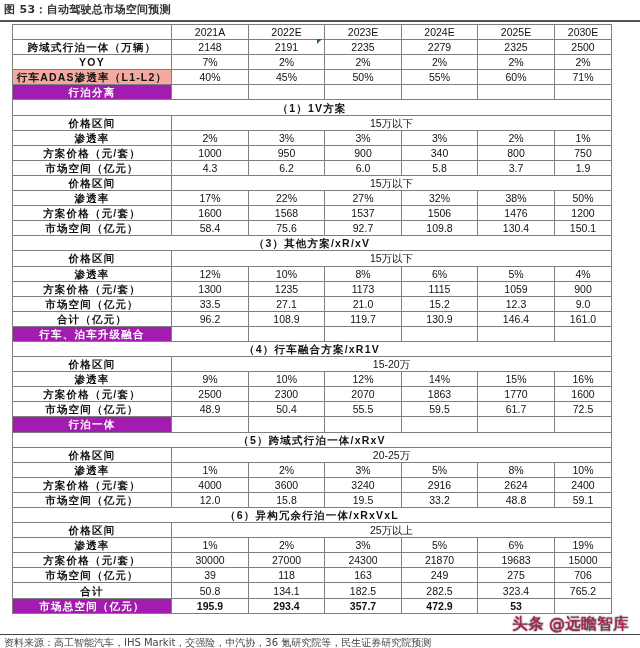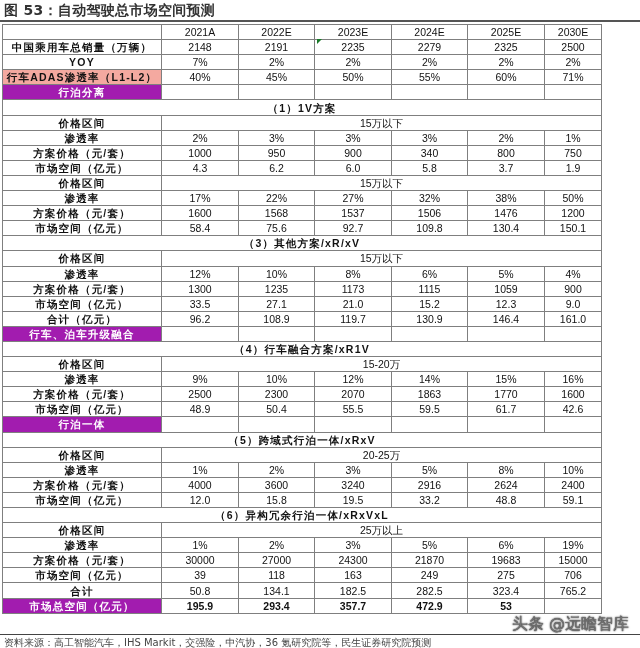--- a/index.html
+++ b/index.html
@@ -1,35 +1,35 @@
 <!DOCTYPE html>
 <html><head>
 <meta charset="utf-8">
 <style>
   html, body { margin: 0; padding: 0; background: #ffffff; }
   body { width: 640px; height: 648px; position: relative; overflow: hidden;
          font-family: "DejaVu Sans", "Liberation Sans", sans-serif; color: #111; }
-  .title { position: absolute; left: 4px; top: 2px; font-size: 14px; font-weight: bold;
+  .title { position: absolute; left: 4px; top: 2px; font-size: 11px; font-weight: bold;
            color: #333; letter-spacing: 0.3px; }
   .title-rule { position: absolute; left: 0; top: 20px; width: 640px; height: 2px; background: #555; }
-  table.grid { position: absolute; left: 2px; top: 24px; border-collapse: collapse;
+  table.grid { position: absolute; left: 12px; top: 24px; border-collapse: collapse;
                table-layout: fixed; width: 599px; }
   table.grid td { border: 1px solid #7f7f7f; height: 14.1px; padding: 0; font-size: 10.5px;
                   text-align: center; vertical-align: middle; white-space: nowrap; overflow: hidden;
                   line-height: 14px; font-family: "Liberation Sans", sans-serif; }
   td.lbl { font-family: "DejaVu Serif", "Liberation Serif", serif; font-weight: bold; font-size: 10px; letter-spacing: 1.2px; }
   td.lbl-left { text-align: left; padding-left: 10px; }
   td.pink { background: #f4a9a0; }
   td.red { background: #a21caf; color: #fff; }
   td.bold { font-weight: bold; margin-left: 29px; }
   td.range { text-align: left; padding-left: 52px; font-size: 10px; }
   .footer-rule { position: absolute; left: 0; top: 634px; width: 640px; height: 1px; background: #444; }
   .footer { position: absolute; left: 4px; top: 636px; font-size: 10px; color: #444;
             font-family: "DejaVu Sans", sans-serif; }
-  .watermark { position: absolute; left: 512px; top: 614px; font-size: 16px; color: #737373;
+  .watermark { position: absolute; left: 512px; top: 614px; font-size: 16px; color: #be185d;
                text-shadow: 0 0 2px #333, 0 0 1px #333; font-family: "DejaVu Sans", sans-serif; }
   .marker { position: absolute; left: 317px; top: 39px; width: 0; height: 0;
             border-left: 5px solid #1a7a2a; border-bottom: 5px solid transparent; }
 </style>
 </head>
 <body>
 
 <div class="title">图 53：自动驾驶总市场空间预测</div>
 <div class="title-rule"></div>
 
@@ -47,21 +47,21 @@
       <tr>
         <td></td>
         <td>2021A</td>
         <td>2022E</td>
         <td>2023E</td>
         <td>2024E</td>
         <td>2025E</td>
         <td>2030E</td>
       </tr>
       <tr>
-        <td class="lbl ">中国乘用车总销量（万辆）</td>
+        <td class="lbl ">跨域式行泊一体（万辆）</td>
         <td>2148</td>
         <td>2191</td>
         <td>2235</td>
         <td>2279</td>
         <td>2325</td>
         <td>2500</td>
       </tr>
       <tr>
         <td class="lbl ">YOY</td>
         <td>7%</td>
@@ -231,21 +231,21 @@
         <td>1770</td>
         <td>1600</td>
       </tr>
       <tr>
         <td class="lbl">市场空间（亿元）</td>
         <td>48.9</td>
         <td>50.4</td>
         <td>55.5</td>
         <td>59.5</td>
         <td>61.7</td>
-        <td>42.6</td>
+        <td>72.5</td>
       </tr>
       <tr>
         <td class="lbl red">行泊一体</td>
         <td></td>
         <td></td>
         <td></td>
         <td></td>
         <td></td>
         <td></td>
       </tr>

